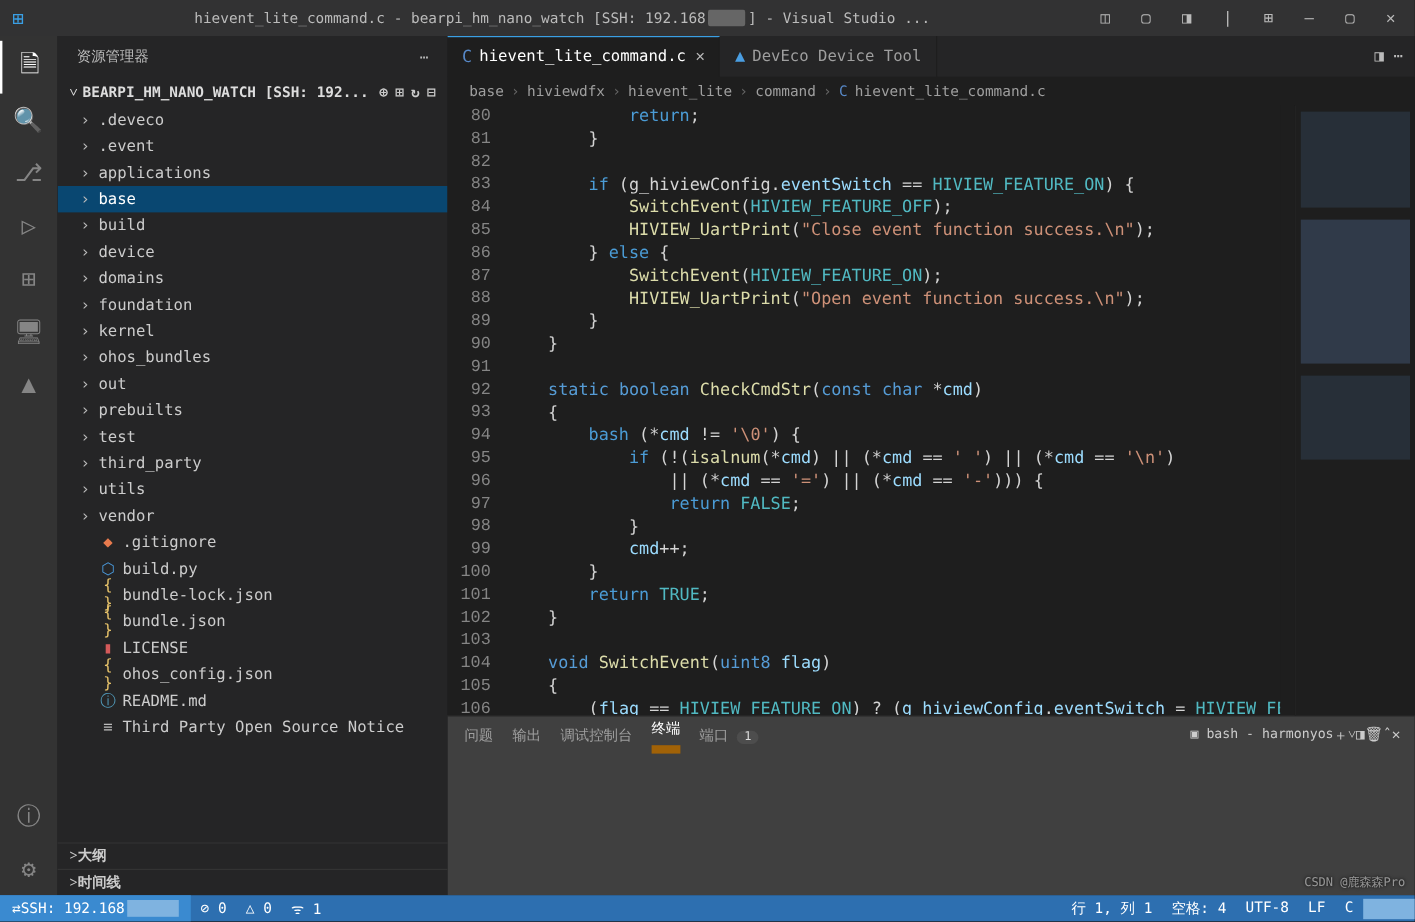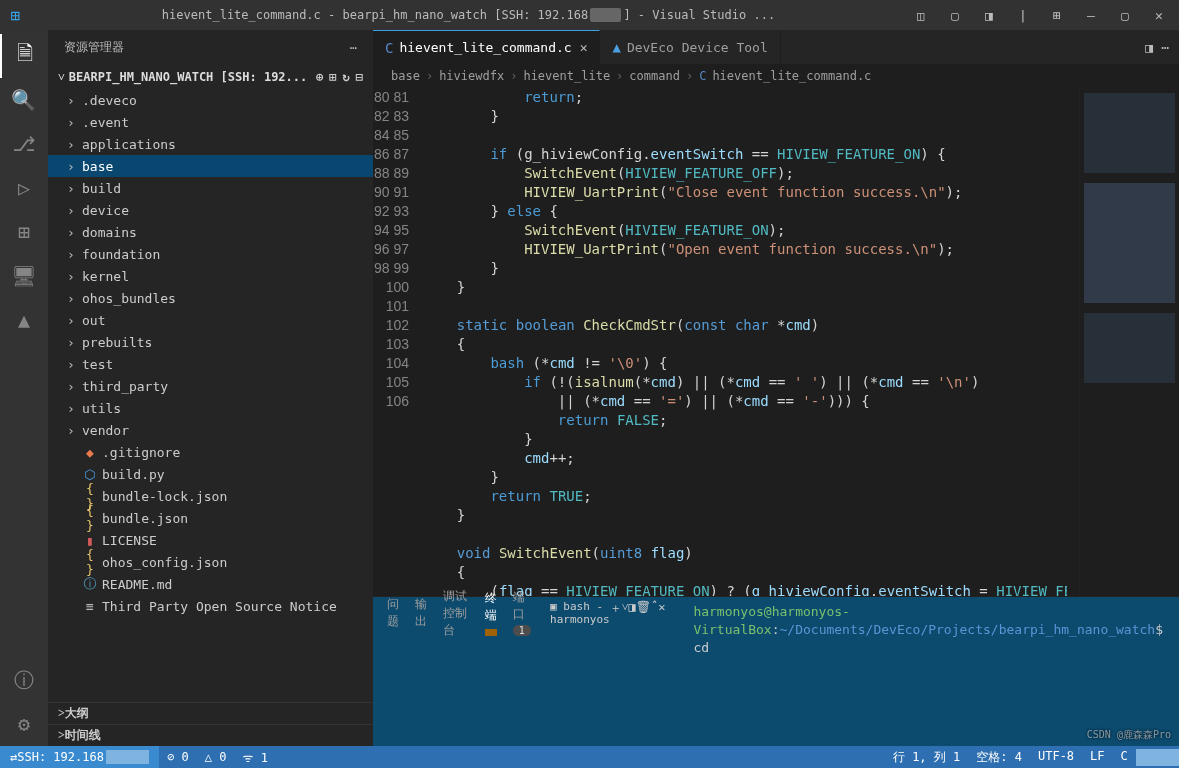--- a/index.html
+++ b/index.html
@@ -32,26 +32,26 @@
 .tab{display:flex;align-items:center;padding:0 12px;font-size:13px;color:#9f9f9f;border-right:1px solid #1e1e1e}
 .tab.active{background:#1e1e1e;color:#fff;border-top:1px solid #3a9fe4}
 .tab .fi{margin-right:6px;color:#5788c7;font-size:14px}
 .tab.deveco .fi{color:#4a9ee2}
 .tab .close{margin-left:8px;font-size:13px;color:#bbb}
 .tabs-actions{margin-left:auto;display:flex;align-items:center;padding-right:10px;gap:8px;color:#bbb}
 .bread{height:24px;display:flex;align-items:center;padding-left:18px;font-size:12px;color:#9f9f9f;gap:6px}
 .bread .sep{color:#666}
 .bread .fi{color:#5788c7}
 .editor-body{flex:1;display:flex;min-height:0}
-.gutter{width:50px;text-align:right;color:#858585;font-family:Liberation Sans, sans-serif;font-size:14px;line-height:19px;padding:0 14px 0 0}
+.gutter{width:50px;text-align:right;color:#858585;font-family:Liberation Mono, monospace;font-size:14px;line-height:19px;padding:0 14px 0 0}
 .code{flex:1;font-family:Consolas,monospace;font-size:14px;line-height:19px;white-space:pre;overflow:hidden;color:#d4d4d4}
 .minimap{width:100px;background:#1e1e1e;border-left:1px solid #222;position:relative}
 .mini-block{position:absolute;left:4px;right:4px;background:#2d3a4a;opacity:.6}
 .kw{color:#4b9cd6}.fn{color:#dcdcaa}.str{color:#ce9178}.cn{color:#51b9c2}.pl{color:#d4d4d4}.ty{color:#569cd6}.vr{color:#9cdcfe}
-.panel{height:150px;border-top:1px solid #222;background:#0c4a6e;display:flex;flex-direction:row}
+.panel{height:150px;border-top:1px solid #222;background:#404040;display:flex;flex-direction:column}
 .panel-tabs{height:32px;display:flex;align-items:center;padding-left:14px;gap:16px;font-size:12px;color:#9f9f9f}
 .panel-tabs span.on{color:#fff;border-bottom:7px solid #a16207;padding-bottom:5px}
 .panel-tabs .badge{background:#4d4d4d;border-radius:8px;padding:0 6px;font-size:10px;color:#ddd}
 .panel-tabs .right{margin-left:auto;display:flex;padding-right:12px;color:#ccc}
 .panel-tabs .right .svc{font-size:11px}
 .term{flex:1;padding:6px 16px;font-family:Consolas,monospace;font-size:13px;line-height:18px}
 .tp{color:#7ac16d}.tb{color:#5c94d6}.tw{color:#ccc}
 .status{height:22px;background:#2d6fb0;color:#fff;display:flex;align-items:center;font-size:12px}
 .status .ssh{background:#3a8ad0;height:100%;display:flex;align-items:center;padding:0 10px}
 .status .ssh .blur{background:#7fb3e0;color:transparent;padding:0 18px;margin-left:2px}
@@ -315,21 +315,20 @@
           <span class="svc">▣ <span>bash - harmonyos</span></span>
           <span>＋</span>
             <span>˅</span>
           <span>◨</span>
             <span>🗑</span>
             <span>ˆ</span>
             <span>✕</span>
         </span>
       </div>
       <div class="term" id="term">
-          <div><span class="tp">harmonyos@harmonyos-VirtualBox</span><span class="tw">:</span><span class="tb">~/Documents/DevEco/Projects/bearpi_hm_nano_watch</span><span class="tw">$</span><span class="tw"> cd</span></div>
         </div>
     </div>
   </div>
 </div>
 
 <div class="status">
   <div class="ssh">⇄ <span>SSH: 192.168</span><span class="blur">x</span></div>
   <span class="item">⊘ 0</span>
   <span class="item">△ 0</span>
   <span class="item">ᯤ 1</span>

